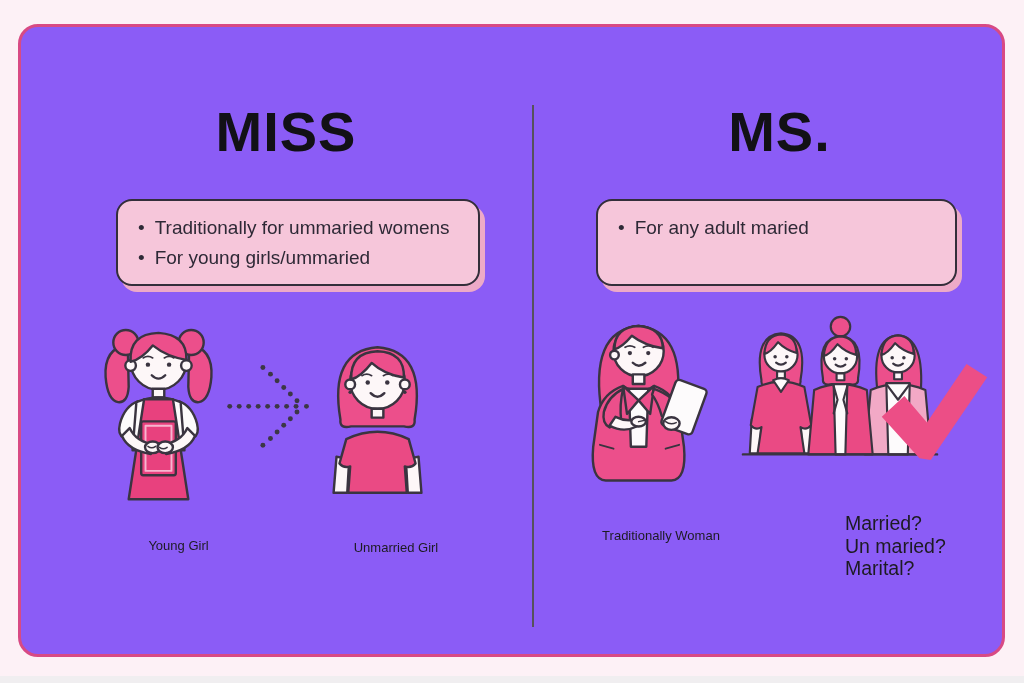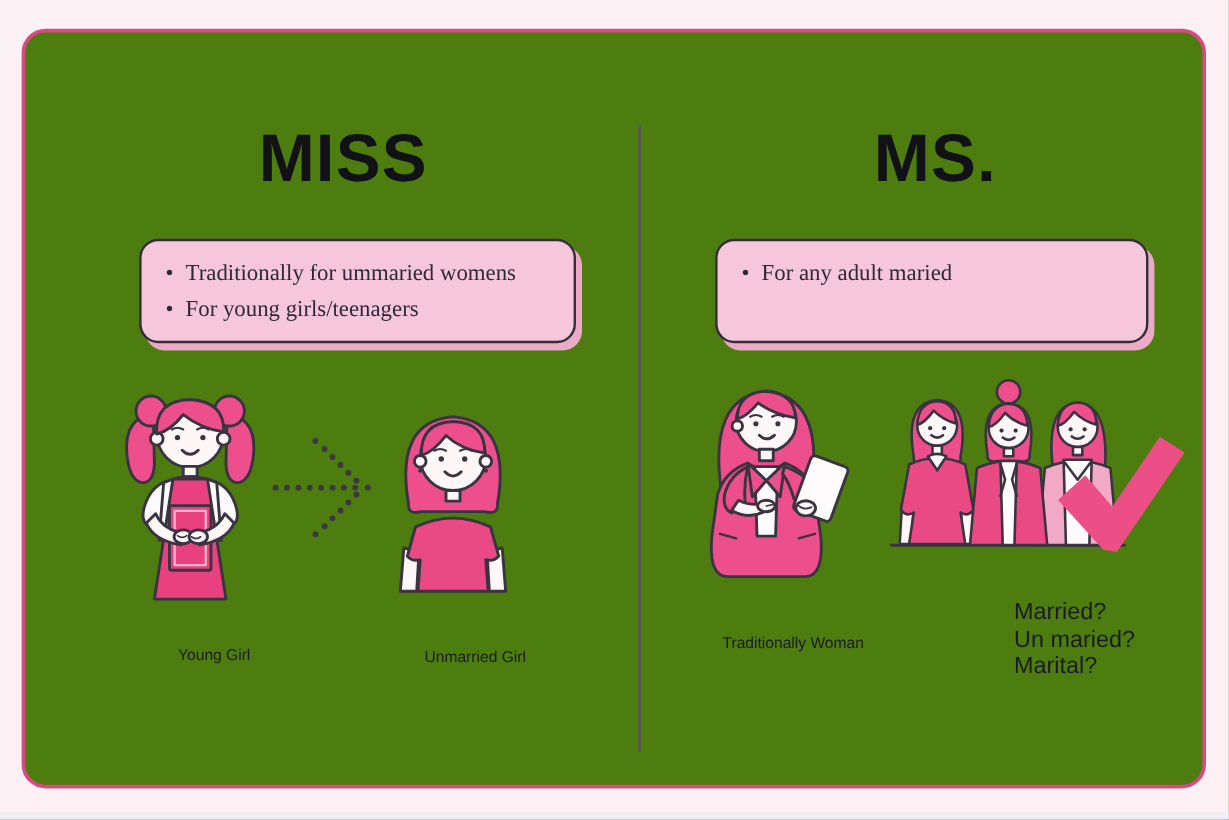--- a/index.html
+++ b/index.html
@@ -5,77 +5,77 @@
   * { box-sizing: border-box; }
   html,body { margin:0; padding:0; }
   body {
     width:1024px; height:683px; position:relative; overflow:hidden;
     background:#fdf1f6;
     font-family:"Liberation Sans","DejaVu Sans",sans-serif;
   }
   .frame {
     position:absolute; left:18px; top:24px; width:987px; height:633px;
     border:3px solid #d84a84; border-radius:20px;
-    background:#4d7c0f;
+    background:#8b5cf6;
   }
   .divider {
     position:absolute; left:511px; top:78px; width:2px; height:522px;
     background:#57525b;
   }
   .title {
     position:absolute; top:76px; font-size:56px; font-weight:bold;
     color:#121116; text-align:center; letter-spacing:1px; line-height:58px;
   }
   .title.t-left  { left:18px;  width:494px; }
   .title.t-right { left:512px; width:493px; }
   .callout {
     position:absolute; top:172px; height:87px;
     background:#f6c6da; border:2.5px solid #332e3a; border-radius:16px;
     box-shadow:5px 6px 0 #edaac7;
     padding:12px 10px 0 20px;
   }
   .callout.c-left  { left:95px;  width:364px; }
   .callout.c-right { left:575px; width:361px; }
-  .callout ul { margin:0; padding:0; list-style:none;font-family:Liberation Serif, serif; }
+  .callout ul { margin:0; padding:0; list-style:none; }
   .callout li {
     font-size:19px; line-height:30px; color:#2e2936; white-space:nowrap;
   }
   .callout li::before { content:"•"; margin-right:10px; }
   .callout.c-right li:nth-child(2) { margin-left:9px; }
   .fig { position:absolute; }
   .label {
     position:absolute; font-size:13px; line-height:23.5px;
     color:#1d1b22; text-align:center;
   }
   .label.l-young        { left:95px;  width:125px; top:507px; }
   .label.l-unmarried    { left:312px; width:126px; top:509px; }
   .label.l-professional { left:577px; width:126px; top:497px; }
   .questions {
-    position:absolute; left:824px; top:472px;
+    position:absolute; left:824px; top:485px;
     font-size:19.5px; line-height:22.5px; color:#1d1b22; text-align:left;
   }
   .bottom-strip {
     position:absolute; left:0; bottom:0; width:1024px; height:7px;
     background:#f0eef0;
   }
 </style>
 </head>
 <body>
 
 <div class="frame">
 
   <div class="title t-left">MISS</div>
   <div class="title t-right">MS.</div>
 
   <div class="divider"></div>
 
   <div class="callout c-left">
     <ul>
       <li>Traditionally for ummaried womens</li>
-      <li>For young girls/teenagers</li>
+      <li>For young girls/ummaried</li>
     </ul>
   </div>
   <div class="callout c-right">
     <ul>
       <li>For any adult maried</li>
     </ul>
   </div>
 
   <svg class="fig" style="left:75px;top:279px;width:125px;" viewBox="0 0 130 205">
     <g stroke="#3a3440" stroke-width="2.5" stroke-linejoin="round" stroke-linecap="round">

